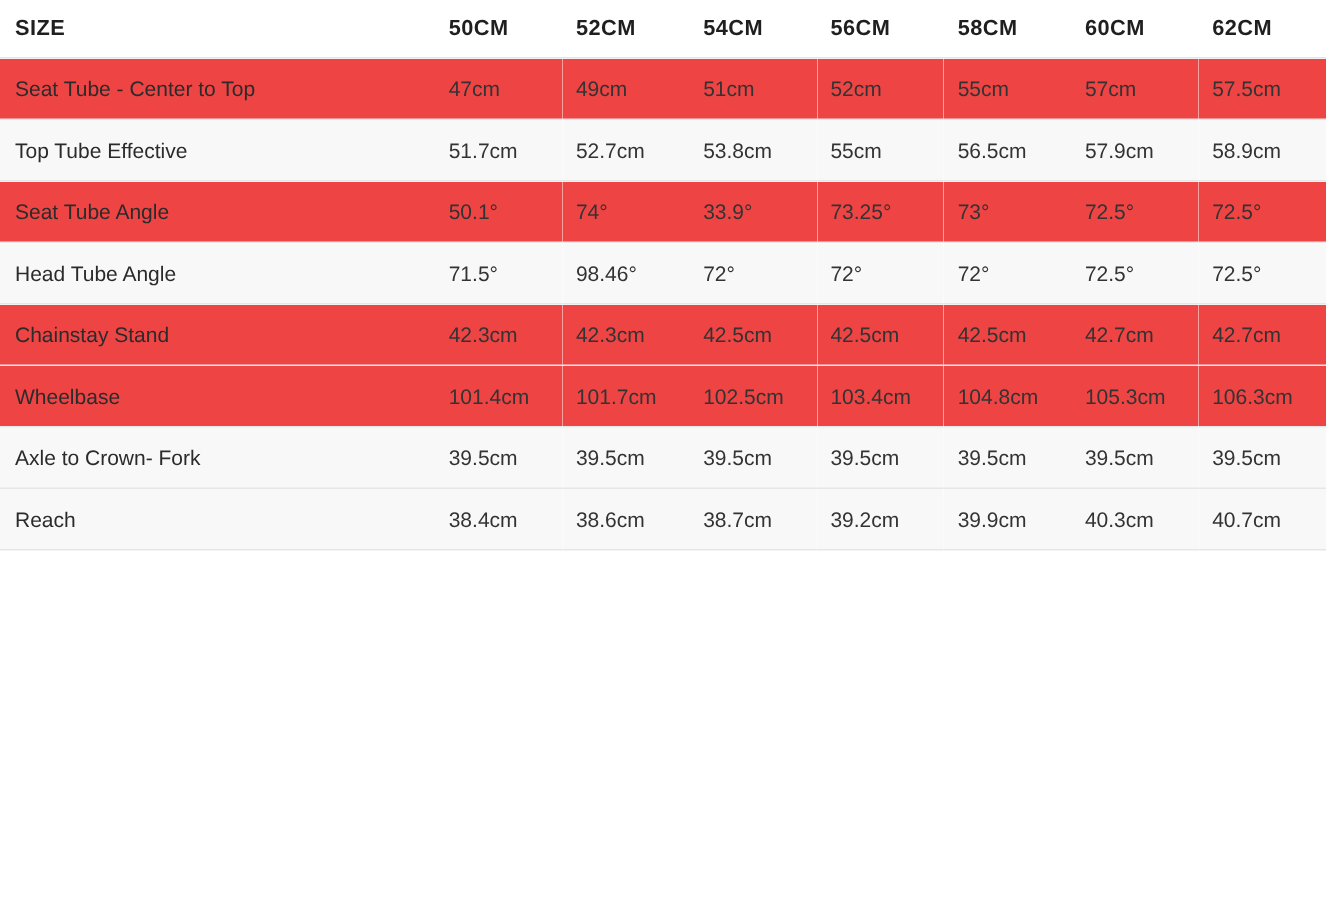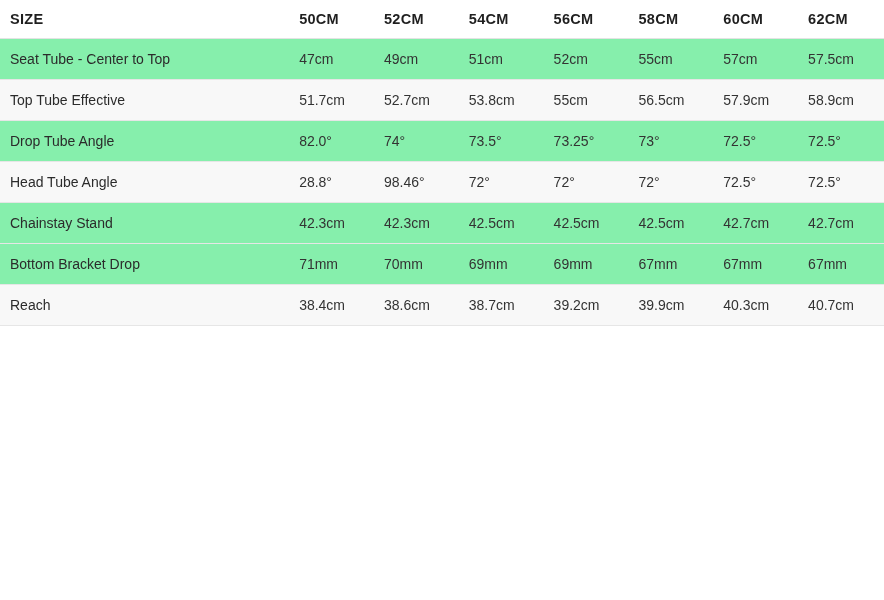--- a/index.html
+++ b/index.html
@@ -36,21 +36,21 @@
     letter-spacing: 0.3px;
     color: #1f1f1f;
     background: #ffffff;
     border-bottom: 1px solid #e3e3e3;
     white-space: nowrap;
   }
   .geo-table thead th.h-label { padding-left: 10px; }
   .geo-table thead th.h-size  { padding-left: 9px; }
 
   .geo-table tbody tr {
-    background: #86efac;
+    background: #ef4444;
   }
   .geo-table tbody tr.striped {
     background: #f8f8f8;
   }
 
   .geo-table tbody td {
     height: 38px;
     vertical-align: middle;
     text-align: left;
     font-size: 14px;
@@ -110,58 +110,68 @@
         <td class="t-label">Top Tube Effective</td>
         <td class="t-val">51.7cm</td>
         <td class="t-val">52.7cm</td>
         <td class="t-val">53.8cm</td>
         <td class="t-val">55cm</td>
         <td class="t-val">56.5cm</td>
         <td class="t-val">57.9cm</td>
         <td class="t-val">58.9cm</td>
       </tr>
       <tr>
-        <td class="t-label">Drop Tube Angle</td>
-        <td class="t-val">82.0°</td>
+        <td class="t-label">Seat Tube Angle</td>
+        <td class="t-val">50.1°</td>
         <td class="t-val">74°</td>
-        <td class="t-val">73.5°</td>
+        <td class="t-val">33.9°</td>
         <td class="t-val">73.25°</td>
         <td class="t-val">73°</td>
         <td class="t-val">72.5°</td>
         <td class="t-val">72.5°</td>
       </tr>
       <tr class="striped">
         <td class="t-label">Head Tube Angle</td>
-        <td class="t-val">28.8°</td>
+        <td class="t-val">71.5°</td>
         <td class="t-val">98.46°</td>
         <td class="t-val">72°</td>
         <td class="t-val">72°</td>
         <td class="t-val">72°</td>
         <td class="t-val">72.5°</td>
         <td class="t-val">72.5°</td>
       </tr>
       <tr>
         <td class="t-label">Chainstay Stand</td>
         <td class="t-val">42.3cm</td>
         <td class="t-val">42.3cm</td>
         <td class="t-val">42.5cm</td>
         <td class="t-val">42.5cm</td>
         <td class="t-val">42.5cm</td>
         <td class="t-val">42.7cm</td>
         <td class="t-val">42.7cm</td>
       </tr>
       <tr>
-        <td class="t-label">Bottom Bracket Drop</td>
-        <td class="t-val">71mm</td>
-        <td class="t-val">70mm</td>
-        <td class="t-val">69mm</td>
-        <td class="t-val">69mm</td>
-        <td class="t-val">67mm</td>
-        <td class="t-val">67mm</td>
-        <td class="t-val">67mm</td>
+        <td class="t-label">Wheelbase</td>
+        <td class="t-val">101.4cm</td>
+        <td class="t-val">101.7cm</td>
+        <td class="t-val">102.5cm</td>
+        <td class="t-val">103.4cm</td>
+        <td class="t-val">104.8cm</td>
+        <td class="t-val">105.3cm</td>
+        <td class="t-val">106.3cm</td>
+      </tr>
+      <tr class="striped">
+        <td class="t-label">Axle to Crown- Fork</td>
+        <td class="t-val">39.5cm</td>
+        <td class="t-val">39.5cm</td>
+        <td class="t-val">39.5cm</td>
+        <td class="t-val">39.5cm</td>
+        <td class="t-val">39.5cm</td>
+        <td class="t-val">39.5cm</td>
+        <td class="t-val">39.5cm</td>
       </tr>
       <tr class="striped">
         <td class="t-label">Reach</td>
         <td class="t-val">38.4cm</td>
         <td class="t-val">38.6cm</td>
         <td class="t-val">38.7cm</td>
         <td class="t-val">39.2cm</td>
         <td class="t-val">39.9cm</td>
         <td class="t-val">40.3cm</td>
         <td class="t-val">40.7cm</td>

